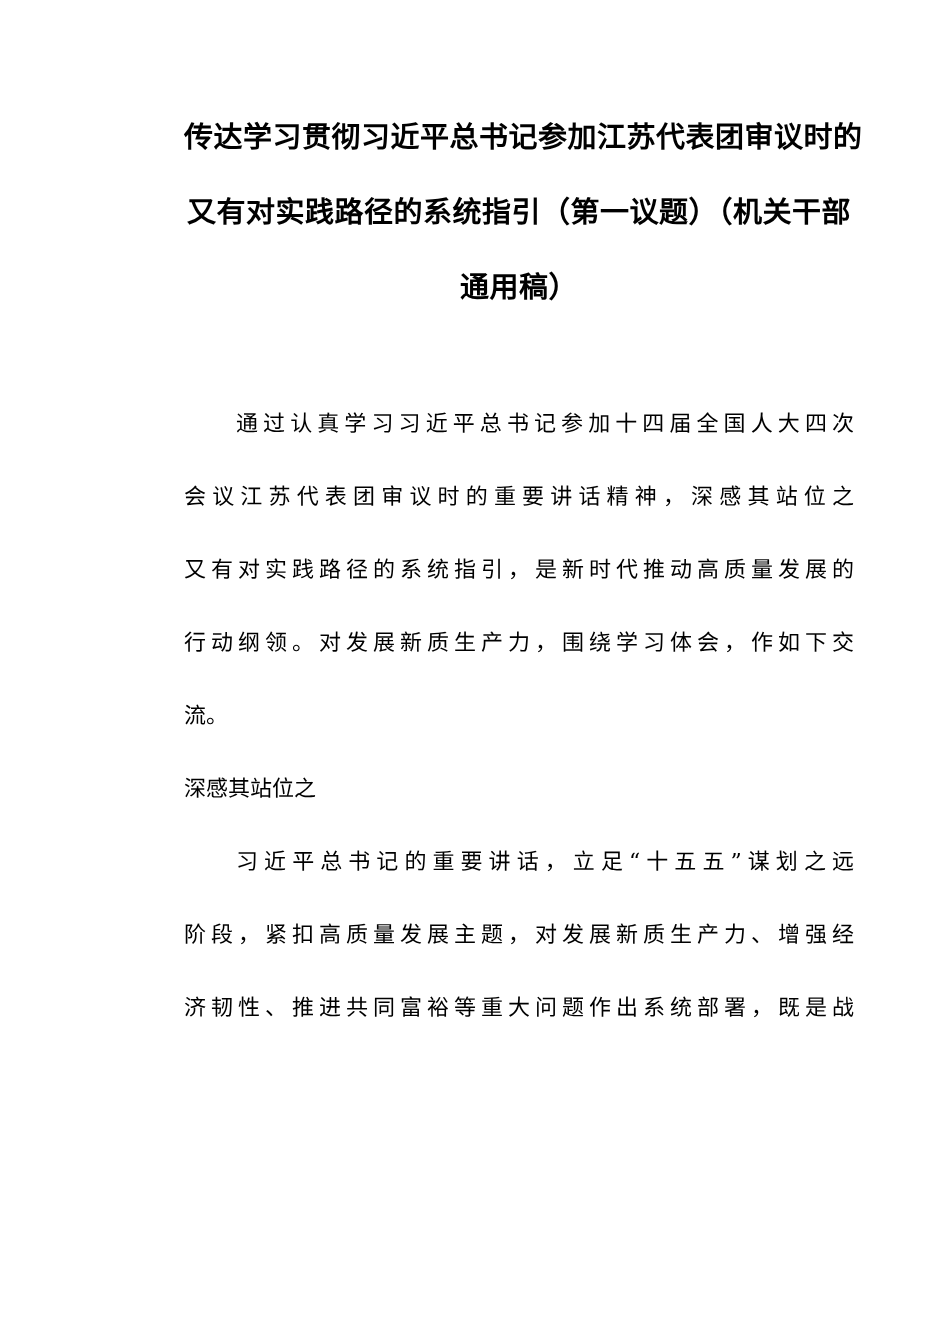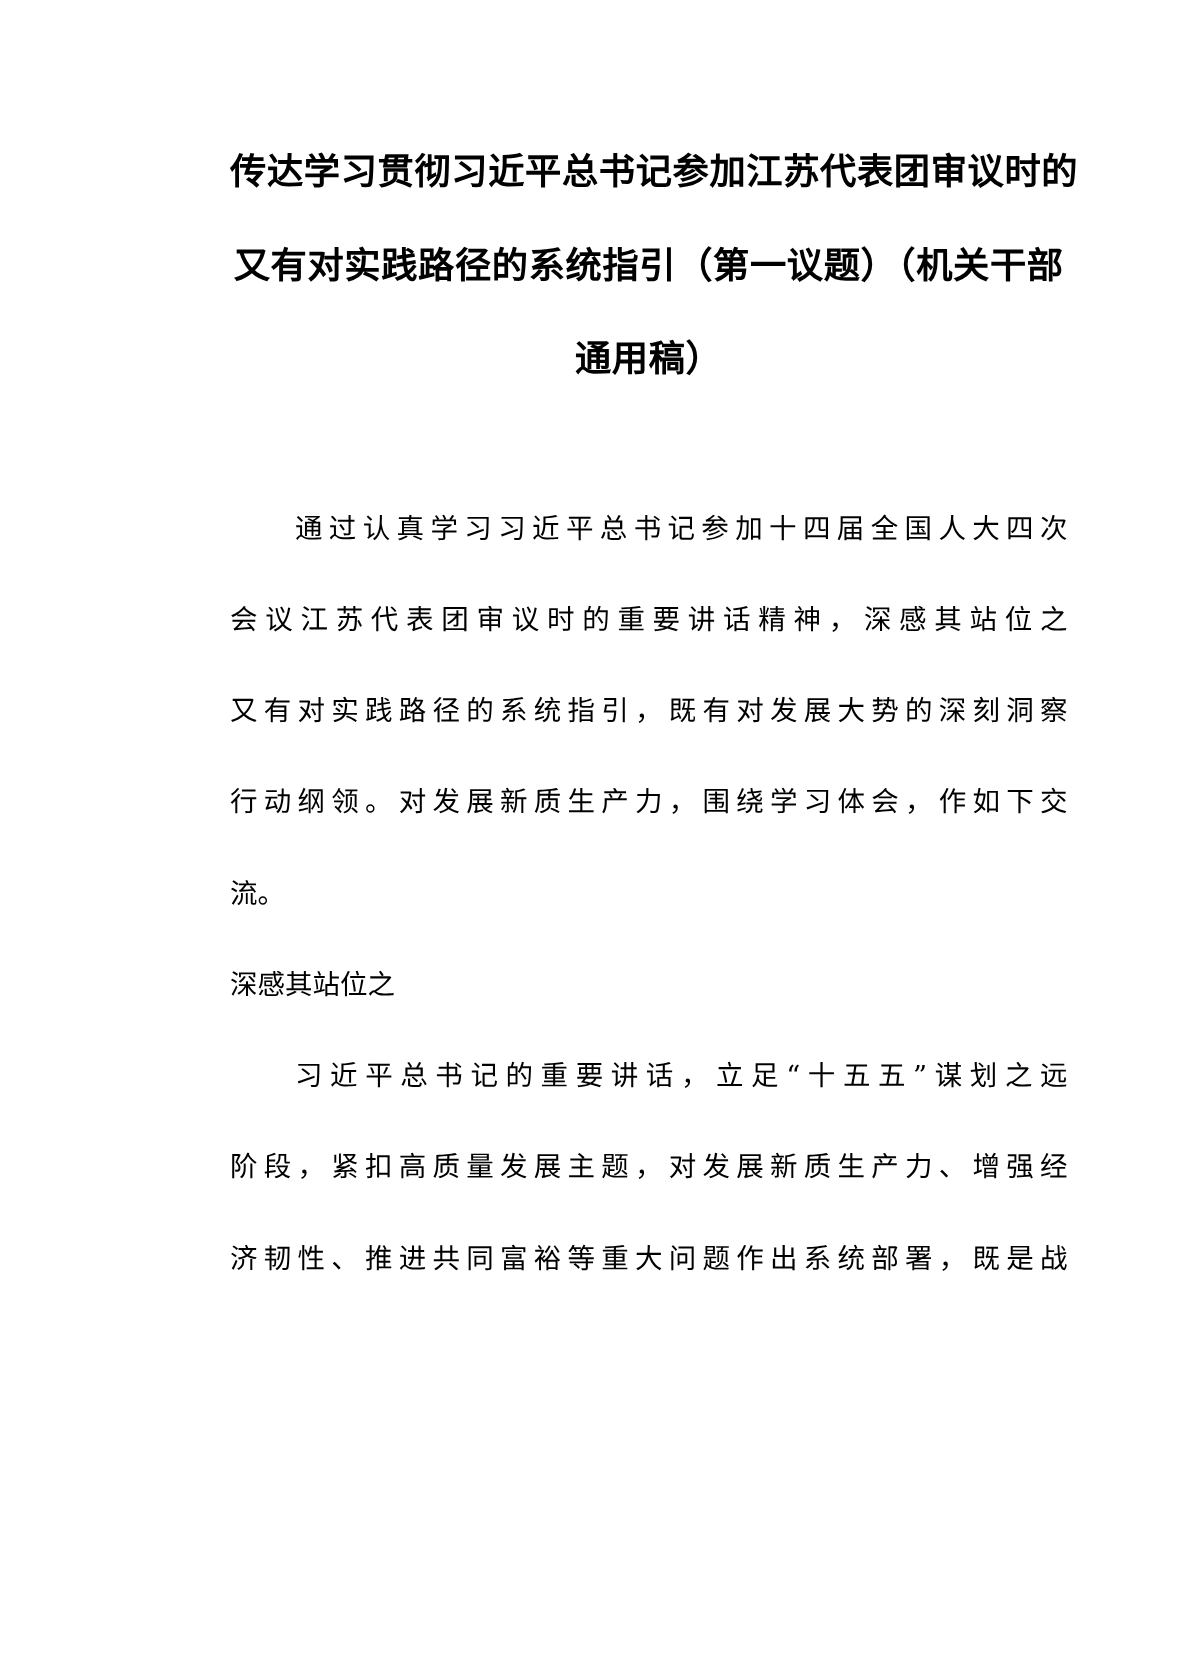--- a/index.html
+++ b/index.html
@@ -66,21 +66,21 @@
       <div class="title-line">传达学习贯彻习近平总书记参加江苏代表团审议时的</div>
       <div class="title-line">又有对实践路径的系统指引（第一议题）（机关干部</div>
       <div class="title-line">通用稿）</div>
     </h1>
 
     <div class="body-block">
 
       <div class="para">
         <div class="line indent">通过认真学习习近平总书记参加十四届全国人大四次</div>
         <div class="line">会议江苏代表团审议时的重要讲话精神，深感其站位之</div>
-        <div class="line">又有对实践路径的系统指引，既有对发展大势的深刻洞察</div>
+        <div class="line">又有对实践路径的系统指引，是新时代推动高质量发展的</div>
         <div class="line">行动纲领。对发展新质生产力，围绕学习体会，作如下交</div>
         <div class="line para-end">流。</div>
       </div>
 
       <div class="para">
         <div class="line para-end">深感其站位之</div>
       </div>
 
       <div class="para">
         <div class="line indent">习近平总书记的重要讲话，立足“十五五”谋划之远</div>

